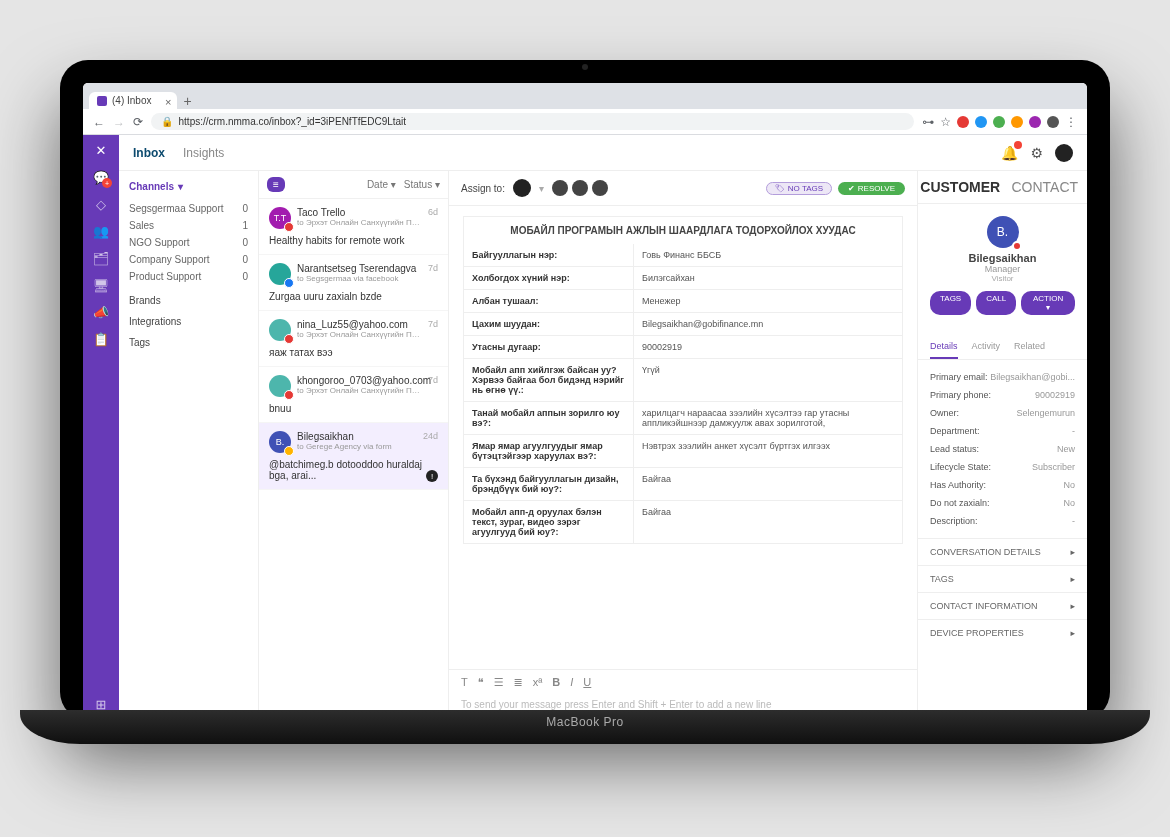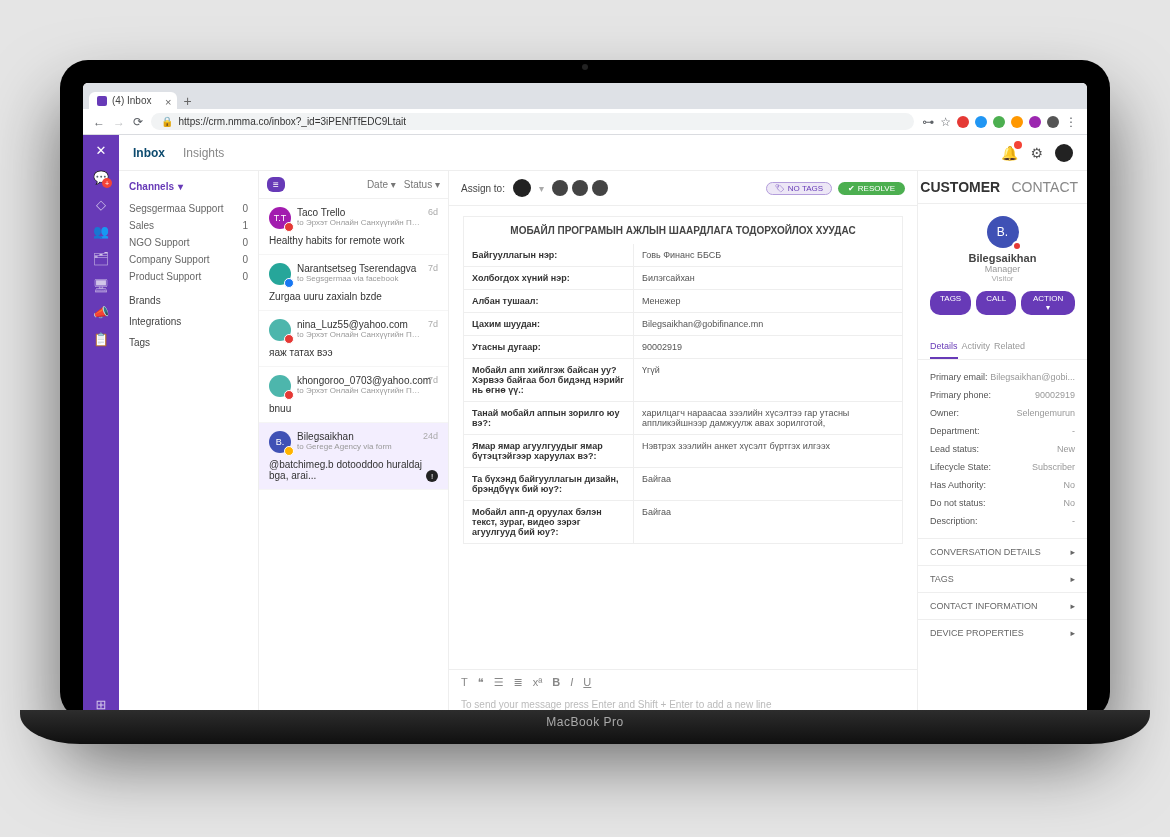--- a/index.html
+++ b/index.html
@@ -92,21 +92,21 @@
 #right{width:170px;background:#fff;border-left:1px solid #eee;display:flex;flex-direction:column}
 #right-tabs{display:flex;border-bottom:1px solid #eee}
 #right-tabs div{flex:1;text-align:center;padding:8px 0;font-size:14px;color:#888;cursor:pointer}
 #right-tabs div.active{color:#333;font-weight:600}
 #cust{padding:12px;text-align:center}
 #cust .big-av{width:32px;height:32px;border-radius:50%;background:#3f51b5;color:#fff;display:flex;align-items:center;justify-content:center;margin:0 auto 4px;font-size:12px;position:relative}
 #cust .role{color:#999;font-size:9px}
 #cust .visitor{color:#aaa;font-size:8px}
 #r-actions{display:flex;gap:5px;justify-content:center;margin:8px 0}
 .r-btn{background:#673ab7;color:#fff;padding:3px 10px;border-radius:10px;font-size:8px;cursor:pointer}
-#r-tabs2{display:flex;gap:4px;padding:0 12px;font-size:9px;color:#999;border-bottom:1px solid #eee}
+#r-tabs2{display:flex;gap:14px;padding:0 12px;font-size:9px;color:#999;border-bottom:1px solid #eee}
 #r-tabs2 span{padding:6px 0;cursor:pointer}
 #r-tabs2 span.active{color:#673ab7;border-bottom:2px solid #673ab7}
 #detail-list{padding:8px 12px;font-size:9px}
 .d-row{display:flex;justify-content:space-between;padding:4px 0;color:#555}
 .d-row .v{color:#999;max-width:90px;overflow:hidden;text-overflow:ellipsis;white-space:nowrap}
 .accord{border-top:1px solid #eee;padding:8px 12px;font-size:9px;display:flex;justify-content:space-between;color:#666;cursor:pointer}
 </style>
 </head>
 <body>
 
@@ -395,21 +395,21 @@
                   </div>
                   <div class="d-row">
                     <span>Lifecycle State:</span>
                     <span class="v">Subscriber</span>
                   </div>
                   <div class="d-row">
                     <span>Has Authority:</span>
                     <span class="v">No</span>
                   </div>
                   <div class="d-row">
-                    <span>Do not status:</span>
+                    <span>Do not zaxialn:</span>
                     <span class="v">No</span>
                   </div>
                   <div class="d-row">
                     <span>Description:</span>
                     <span class="v">-</span>
                   </div>
                 </div>
               <div id="accords">
                   <div class="accord">
                     <span>CONVERSATION DETAILS</span>

